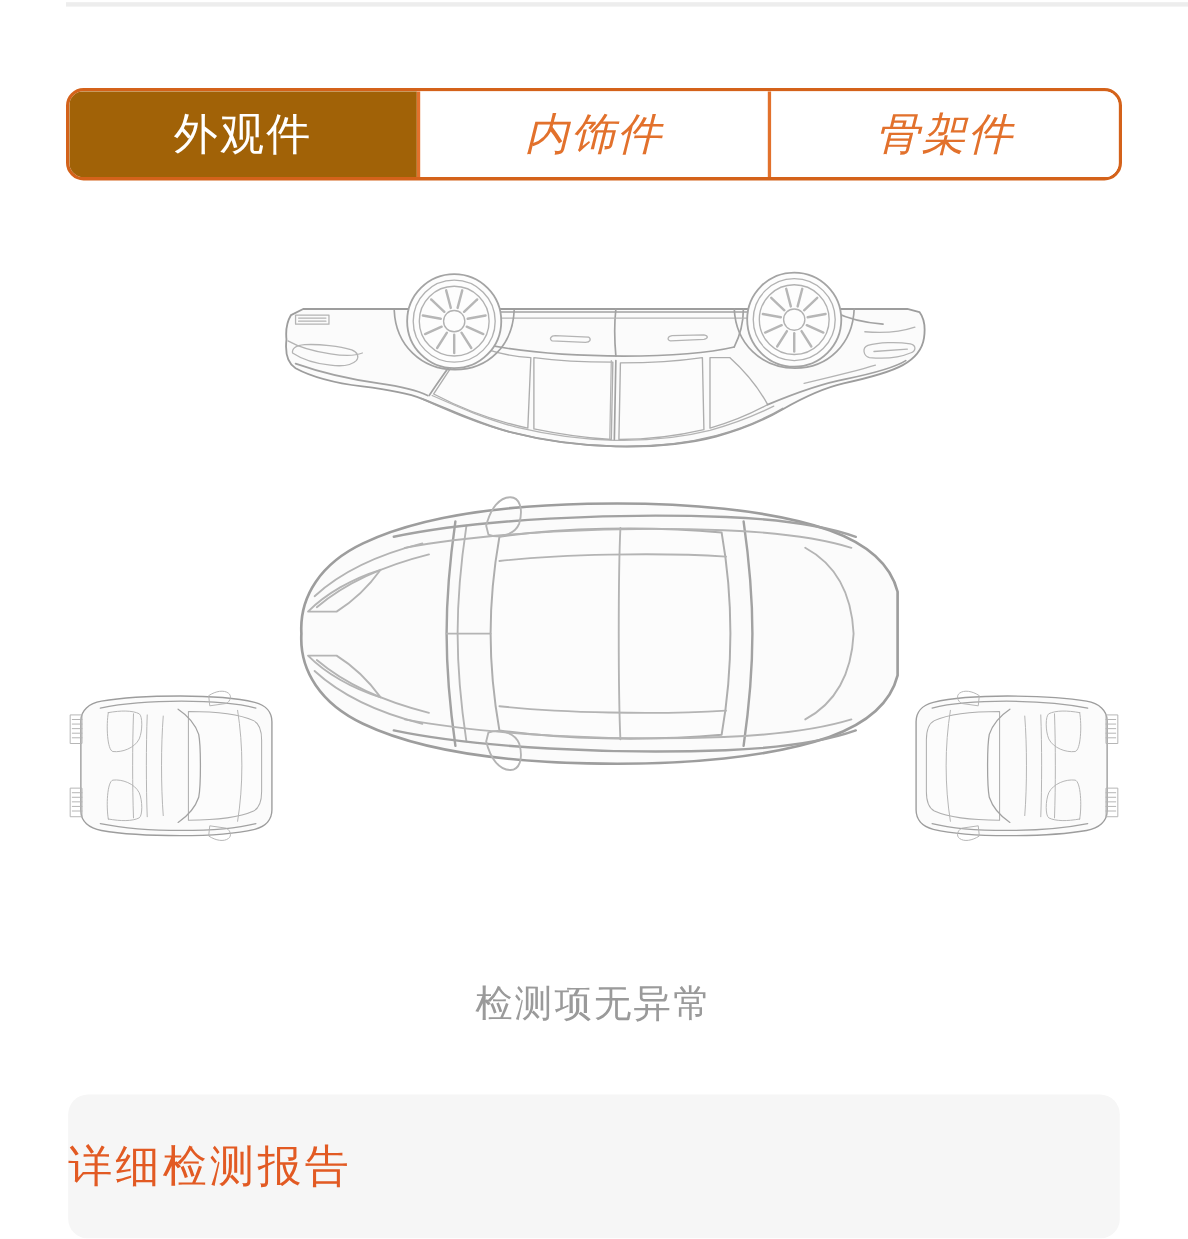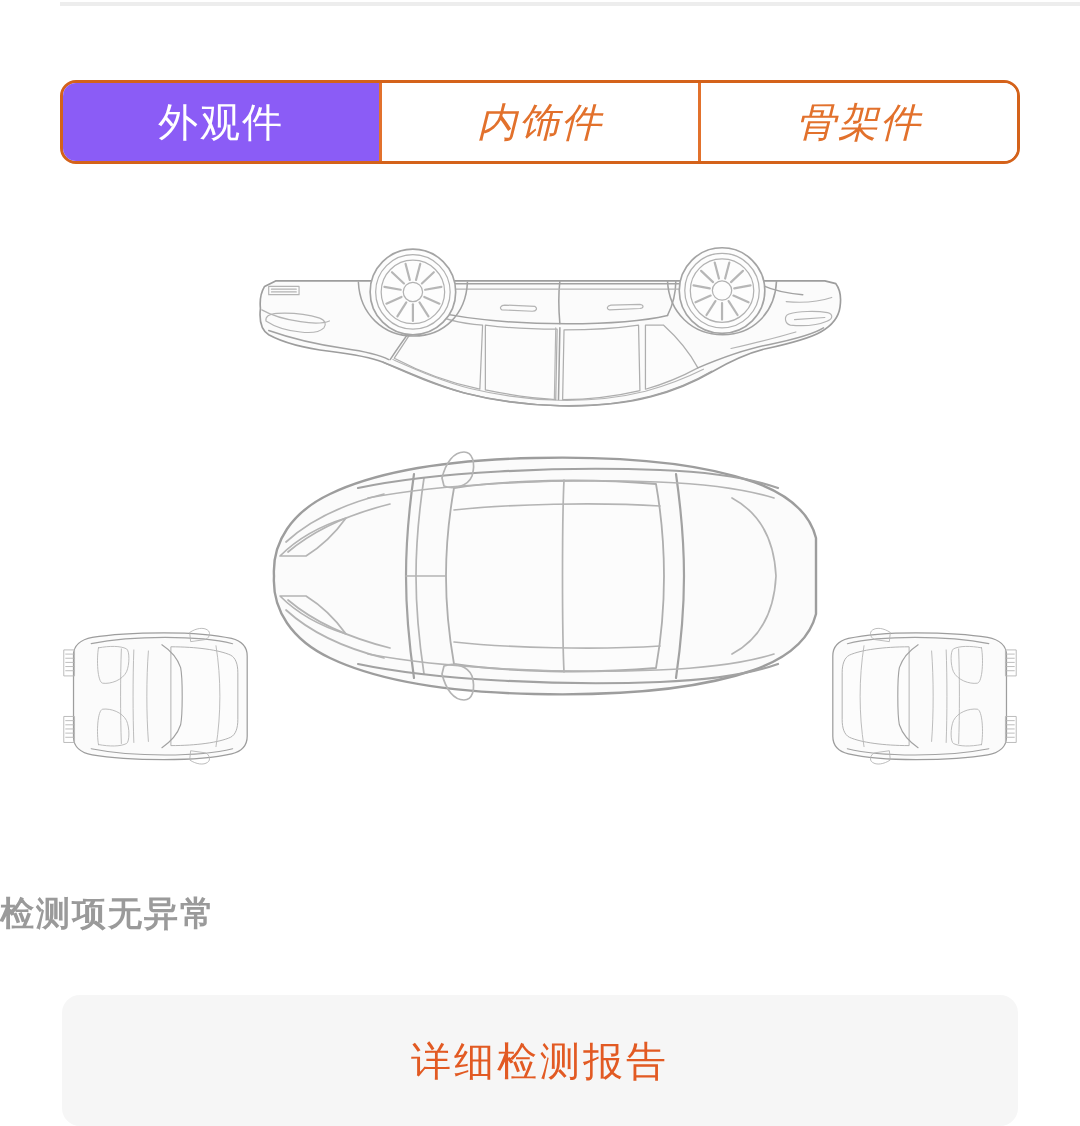--- a/index.html
+++ b/index.html
@@ -52,21 +52,21 @@
     letter-spacing: 2px;
     color: #e2712c;
     background: #ffffff;
     cursor: pointer;
     user-select: none;
     line-height: 1;
     position: relative;
   }
   .seg-tab + .seg-tab { border-left: 3px solid #e2712c; font-style: italic; }
   .seg-tab.active {
-    background: #8b5cf6;
+    background: #a16207;
     color: #ffffff;
   }
 
   
   .car-stage {
     position: absolute;
     left: 0;
     top: 200px;
     width: 1080px;
     height: 680px;
@@ -95,40 +95,38 @@
   .wheel-o { fill: #fdfdfd; stroke: #a4a4a4; stroke-width: 2.4; }
   .wheel-i { fill: none; stroke: #b2b2b2; stroke-width: 1.8; }
   .spoke  { fill: none; stroke: #b6b6b6; stroke-width: 3.2; stroke-linecap: round; }
 
   
   .status-text {
     position: absolute;
     left: 0;
     top: 893px;
     width: 1080px;
-    text-align: left;
+    text-align: center;
     font-size: 34px;
     color: #9a9a9a;
     letter-spacing: 2px;
     line-height: 1.2;
-    font-weight: bold;
   }
 
   
   .report-panel {
     position: absolute;
     left: 62px;
     top: 995px;
     width: 956px;
     height: 131px;
     background: #f6f6f6;
     border-radius: 18px;
     display: flex;
     align-items: center;
-    justify-content: center;
     cursor: pointer;
   }
   .report-label {
     font-size: 40px;
     color: #e25a23;
     letter-spacing: 3px;
     line-height: 1;
   }
 </style>
 </head>

